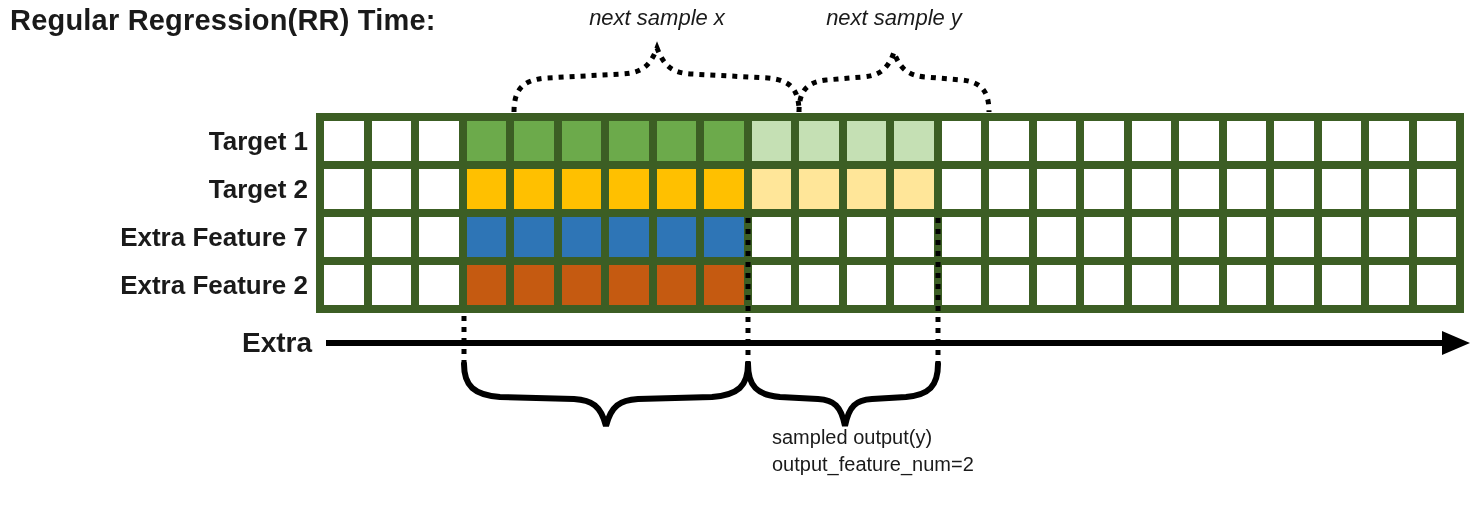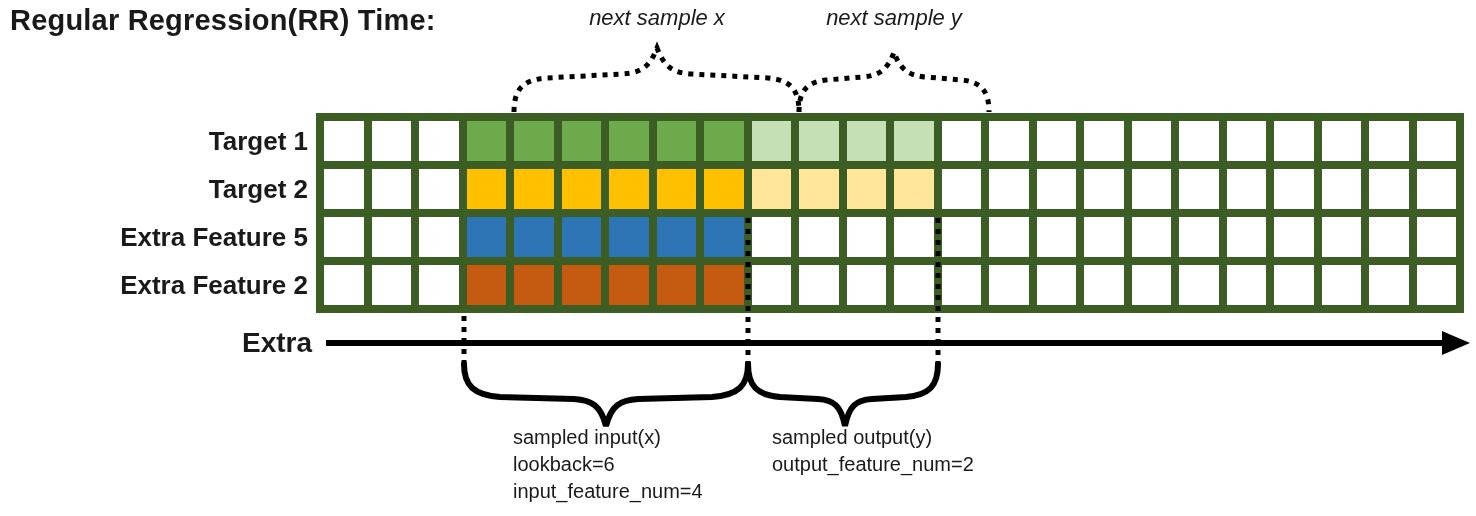--- a/index.html
+++ b/index.html
@@ -79,21 +79,21 @@
 
 <div class="canvas">
 
   <div class="title">Regular Regression(RR) Time:</div>
 
   <div class="top-label" style="left:894px">next sample y</div>
   <div class="top-label" style="left:657px">next sample x</div>
 
   <div class="row-label" style="top:141px">Target 1</div>
   <div class="row-label" style="top:189px">Target 2</div>
-  <div class="row-label" style="top:237px">Extra Feature 5</div>
+  <div class="row-label" style="top:237px">Extra Feature 7</div>
   <div class="row-label" style="top:285px">Extra Feature 2</div>
 
   <div class="grid" style="background: rgb(60, 94, 36); grid-template-columns: repeat(24, 39.5px);">
       <div class="cell" style="background: rgb(255, 255, 255);"></div>
       <div class="cell" style="background: rgb(255, 255, 255);"></div>
       <div class="cell" style="background: rgb(255, 255, 255);"></div>
       <div class="cell" style="background: rgb(108, 170, 75);"></div>
       <div class="cell" style="background: rgb(108, 170, 75);"></div>
       <div class="cell" style="background: rgb(108, 170, 75);"></div>
       <div class="cell" style="background: rgb(108, 170, 75);"></div>
@@ -205,24 +205,19 @@
              C 664 66, 672 73, 692 74 L 768 78 C 791 80, 799 90, 799 112" fill="none" stroke="#000000" stroke-width="5" stroke-dasharray="5 6"></path>
     <path d="M 799 112 C 799 92, 806 82, 826 80 L 862 77 C 878 76, 888 70, 894 52
              C 900 70, 910 76, 926 77 L 962 80 C 982 82, 989 92, 989 112" fill="none" stroke="#000000" stroke-width="5" stroke-dasharray="5 6"></path>
 
     <path d="M 464 364 C 464 386, 474 395, 500 397 L 574 399 C 592 400, 601 406, 606 426
              C 611 406, 620 400, 638 399 L 712 397 C 738 395, 748 386, 748 364" fill="none" stroke="#000000" stroke-width="6" stroke-linecap="round"></path>
     <path d="M 748 364 C 748 386, 757 395, 780 397 L 818 399 C 834 400, 841 406, 845 426
              C 849 406, 856 400, 872 399 L 906 397 C 929 395, 938 386, 938 364" fill="none" stroke="#000000" stroke-width="6" stroke-linecap="round"></path>
   </svg>
 
-  <div class="annot-block annot-input">
-    <div>sampled input(x)</div>
-    <div>lookback=6</div>
-    <div>input_feature_num=4</div>
-  </div>
 
   <div class="annot-block annot-output">
     <div>sampled output(y)</div>
     <div>output_feature_num=2</div>
   </div>
 
 </div>
 
 </body></html>

